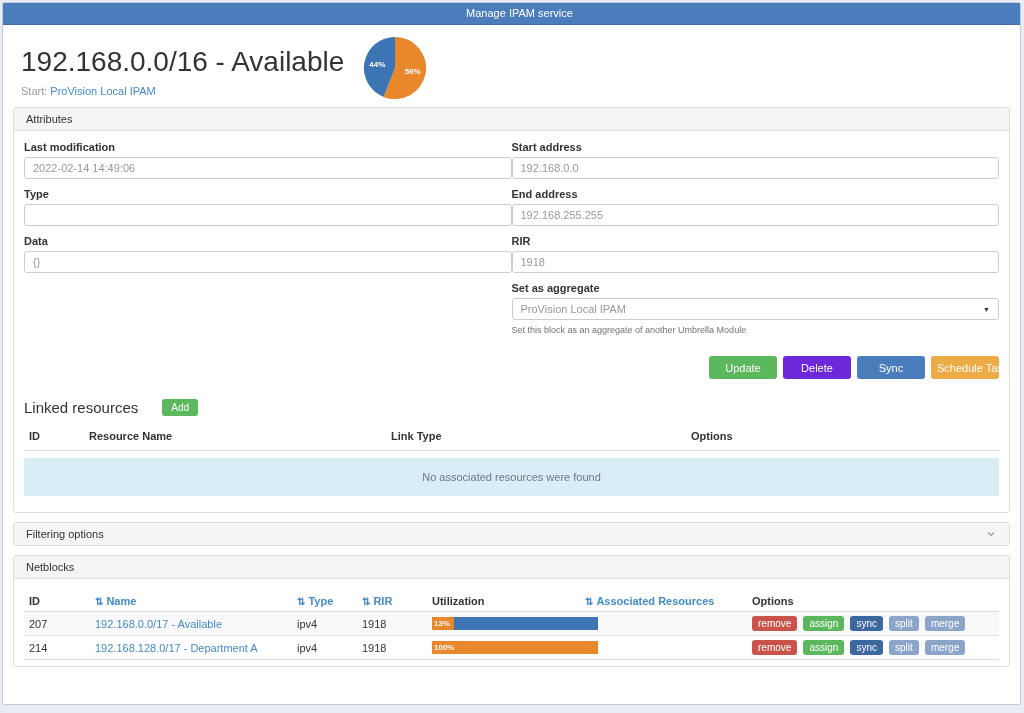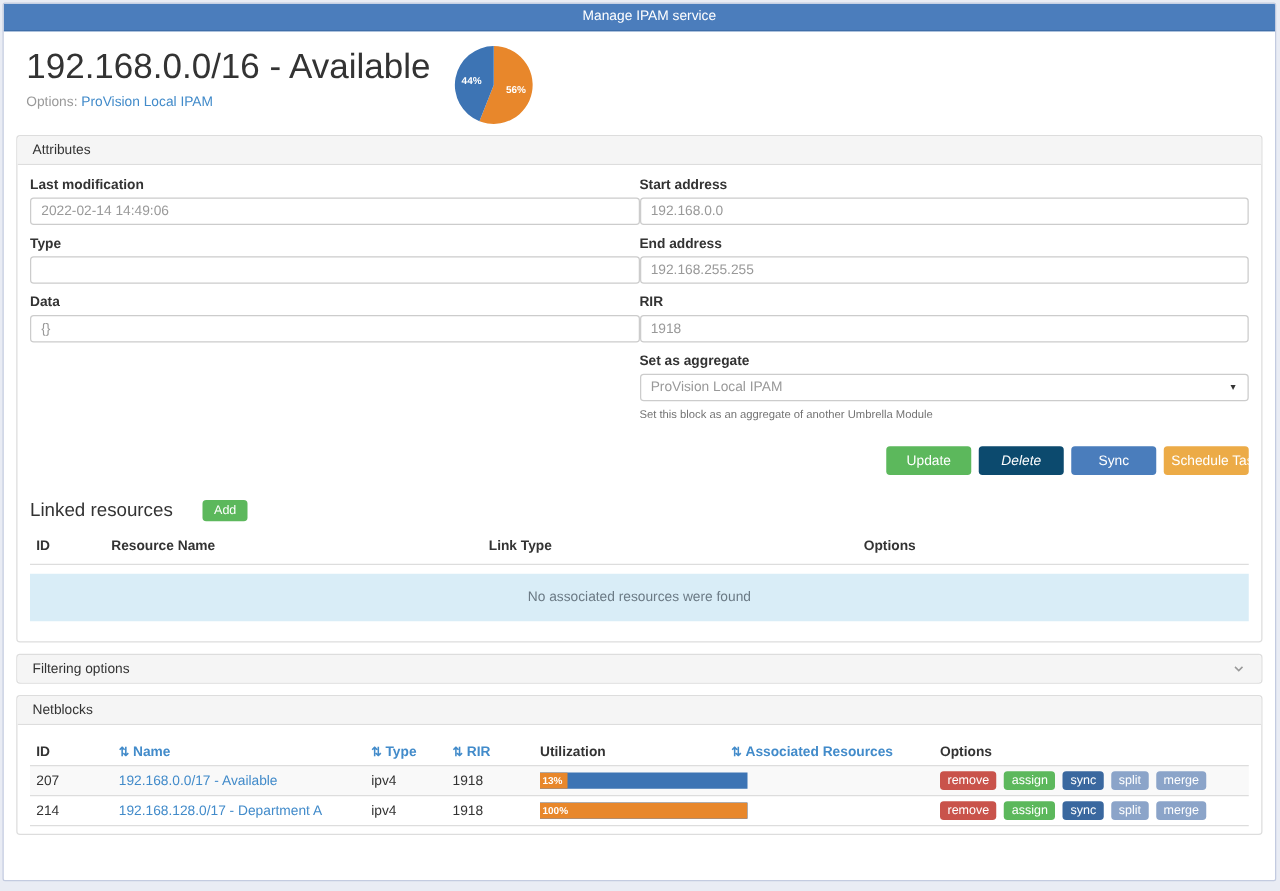--- a/index.html
+++ b/index.html
@@ -22,21 +22,21 @@
   .topbar {
     height:22px;
     background:#4b7dbc;
     border-bottom:1px solid #3f6ea9;
     color:#fff;
     font-size:11px;
     line-height:21px;
     padding-left:16px;
     text-align:center;
   }
-  .title-row { display:flex; align-items:flex-start; padding:6px 10px 2px 18px; }
+  .title-row { display:flex; align-items:center; padding:6px 10px 2px 18px; }
   .title-block h1 { font-size:28px; font-weight:400; color:#333; margin:6px 0 7px 0; }
   .parent-line { font-size:11px; color:#999; }
   .parent-line a { color:#428bca; text-decoration:none; }
   .pie-wrap { margin-left:18px; margin-top:4px; }
 
   .panel {
     margin:0 10px 9px 10px;
     border:1px solid #ddd;
     border-radius:3px;
     background:#fff;
@@ -123,21 +123,21 @@
 <div class="outer">
 
   <div class="topbar">
     <span>Manage IPAM service</span>
   </div>
 
   <div class="title-row">
     <div class="title-block">
       <h1>192.168.0.0/16 - Available</h1>
       <div class="parent-line">
-        <span>Options:</span>
+        <span>Start:</span>
         <a href="#">ProVision Local IPAM</a>
       </div>
     </div>
     <div class="pie-wrap">
       <svg id="pie-svg" width="66" height="66" viewBox="0 0 70 70">
           <path d="M35,35 L35.00,2.00 A33,33 0 1 1 22.85,65.68 Z" fill="#e8872b"></path>
           <text x="53.8" y="41.6" text-anchor="middle" font-size="8.5" font-weight="bold" fill="#ffffff" font-family="Liberation Sans, sans-serif">56%</text>
           <path d="M35,35 L22.85,65.68 A33,33 0 0 1 35.00,2.00 Z" fill="#3d74b4"></path>
           <text x="16.2" y="34.4" text-anchor="middle" font-size="8.5" font-weight="bold" fill="#ffffff" font-family="Liberation Sans, sans-serif">44%</text>
         </svg>
@@ -183,21 +183,21 @@
               <span>ProVision Local IPAM</span>
               <span class="select-caret">▼</span>
             </div>
             <div class="help-text">Set this block as an aggregate of another Umbrella Module</div>
           </div>
         </div>
       </div>
 
       <div class="btn-row">
         <button class="btn" style="background-color: rgb(92, 184, 92);">Update</button>
-        <button class="btn" style="background-color: #0c4a6e; font-style: italic;">Delete</button>
+        <button class="btn" style="background-color: #6d28d9;">Delete</button>
         <button class="btn" style="background-color: rgb(74, 125, 188);">Sync</button>
         <button class="btn" style="background-color: rgb(236, 171, 71);">Schedule Task</button>
       </div>
 
       <div class="lr-head">
         <span class="lr-title">Linked resources</span>
         <button class="add-btn">Add</button>
       </div>
       <div class="lr-cols">
         <div>ID</div>

